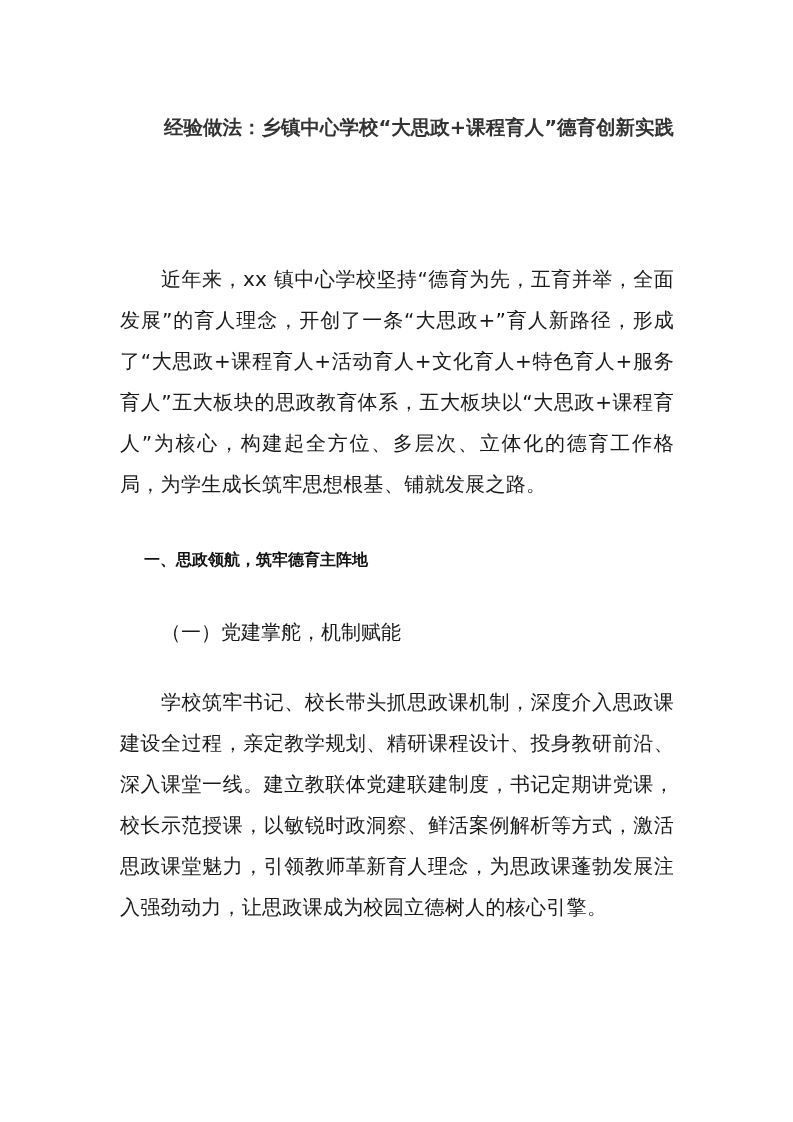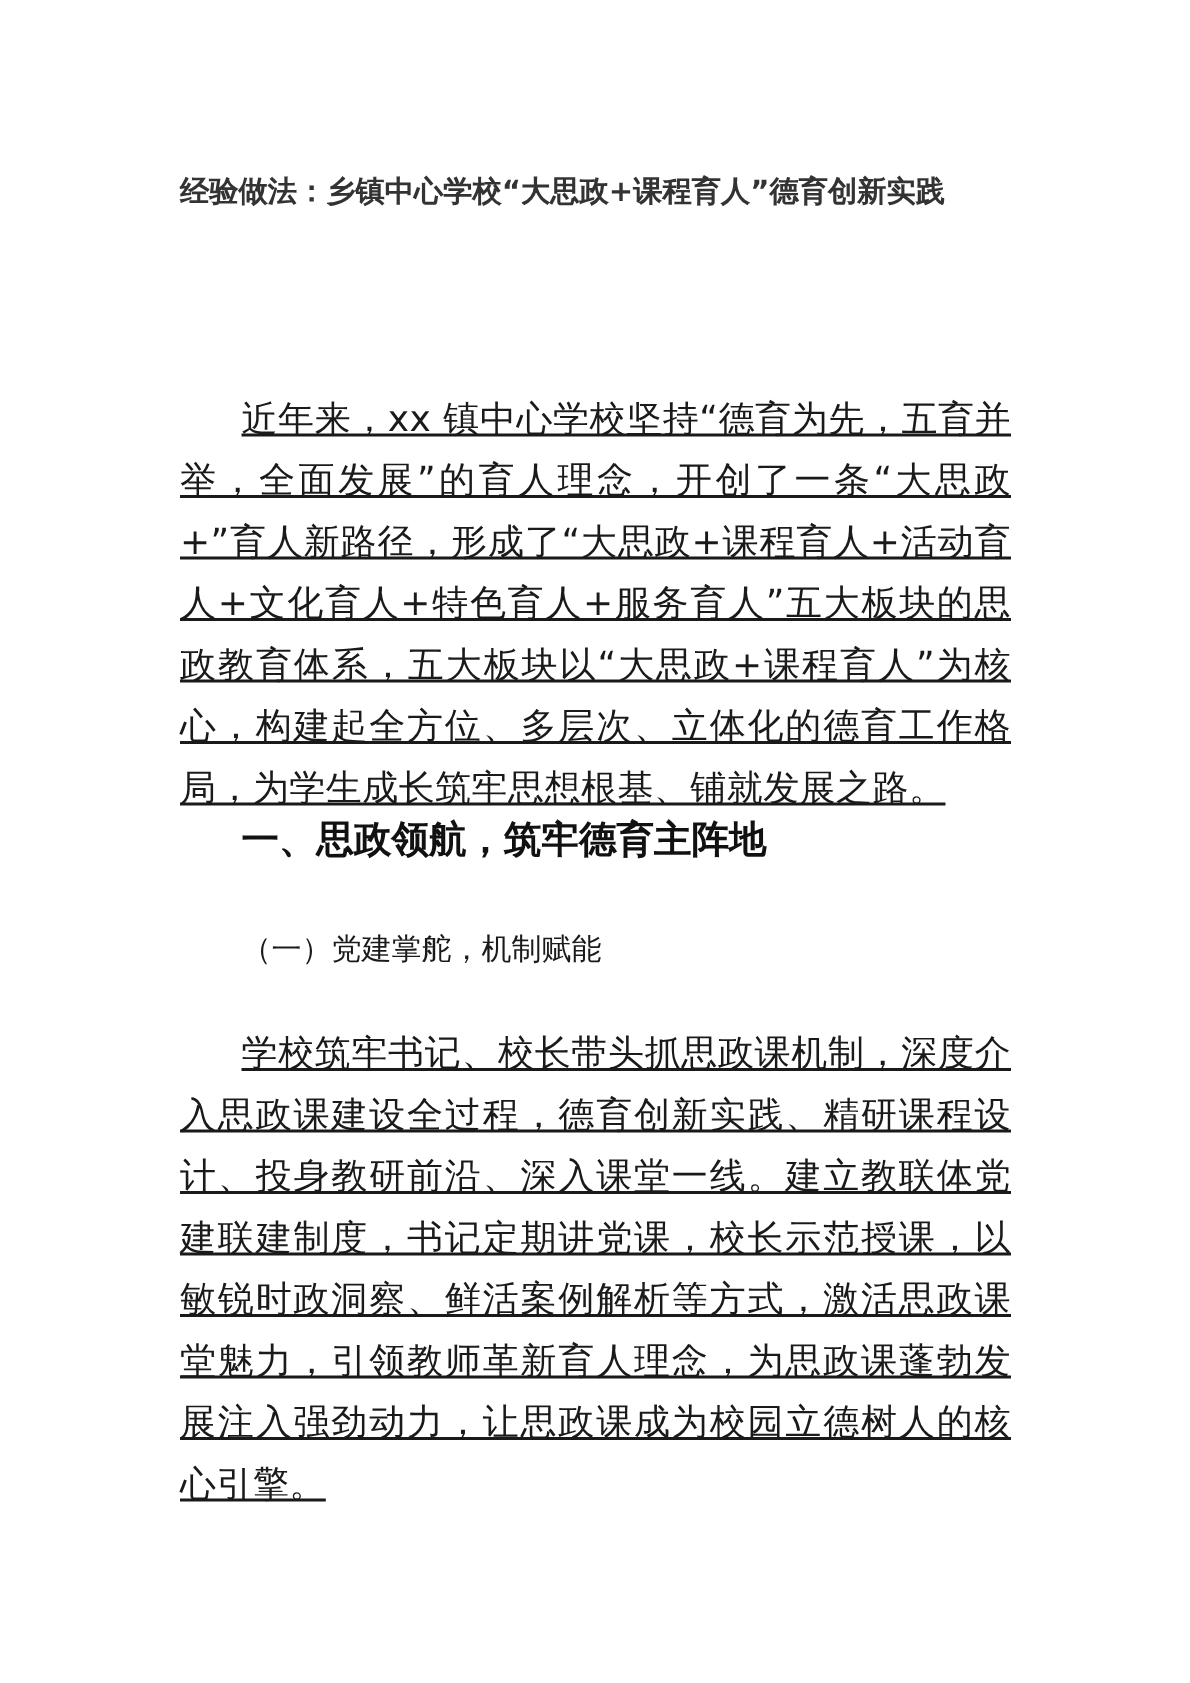--- a/index.html
+++ b/index.html
@@ -19,45 +19,44 @@
       position: absolute;
       left: 120px;
       top: 0;
       width: 554px;
     }
     .title {
       position: absolute;
       left: 0;
       top: 106px;
       width: 554px;
-      text-align: left;
+      text-align: right;
       font-weight: bold;
       font-size: 19.5px;
       line-height: 44px;
       color: #333333;
       letter-spacing: 0px;
     }
     .para {
       position: absolute;
       left: 0;
       width: 554px;
-      font-size: 24px;
+      font-size: 20px;
       line-height: 41px;
       text-align: justify;
       text-justify: inter-character;
       text-indent: 41px;
       letter-spacing: 0.3px;
-      text-decoration: underline;
     }
     .p1 { top: 259px; }
     .h1 {
       position: absolute;
-      left: 41px;
+      left: 24px;
       top: 539px;
-      font-size: 25px;
+      font-size: 16px;
       line-height: 41px;
       font-weight: bold;
       color: #111111;
     }
     .h2 {
       position: absolute;
       left: 41px;
       top: 612px;
       font-size: 20px;
       line-height: 41px;
@@ -72,14 +71,14 @@
 
 <div class="page">
   <div class="title">经验做法：乡镇中心学校“大思政+课程育人”德育创新实践</div>
 
   <div class="para p1">近年来，xx 镇中心学校坚持“德育为先，五育并举，全面发展”的育人理念，开创了一条“大思政+”育人新路径，形成了“大思政+课程育人+活动育人+文化育人+特色育人+服务育人”五大板块的思政教育体系，五大板块以“大思政+课程育人”为核心，构建起全方位、多层次、立体化的德育工作格局，为学生成长筑牢思想根基、铺就发展之路。</div>
 
   <div class="h1">一、思政领航，筑牢德育主阵地</div>
 
   <div class="h2">（一）党建掌舵，机制赋能</div>
 
-  <div class="para p2">学校筑牢书记、校长带头抓思政课机制，深度介入思政课建设全过程，德育创新实践、精研课程设计、投身教研前沿、深入课堂一线。建立教联体党建联建制度，书记定期讲党课，校长示范授课，以敏锐时政洞察、鲜活案例解析等方式，激活思政课堂魅力，引领教师革新育人理念，为思政课蓬勃发展注入强劲动力，让思政课成为校园立德树人的核心引擎。</div>
+  <div class="para p2">学校筑牢书记、校长带头抓思政课机制，深度介入思政课建设全过程，亲定教学规划、精研课程设计、投身教研前沿、深入课堂一线。建立教联体党建联建制度，书记定期讲党课，校长示范授课，以敏锐时政洞察、鲜活案例解析等方式，激活思政课堂魅力，引领教师革新育人理念，为思政课蓬勃发展注入强劲动力，让思政课成为校园立德树人的核心引擎。</div>
 </div>
 
 </body></html>

